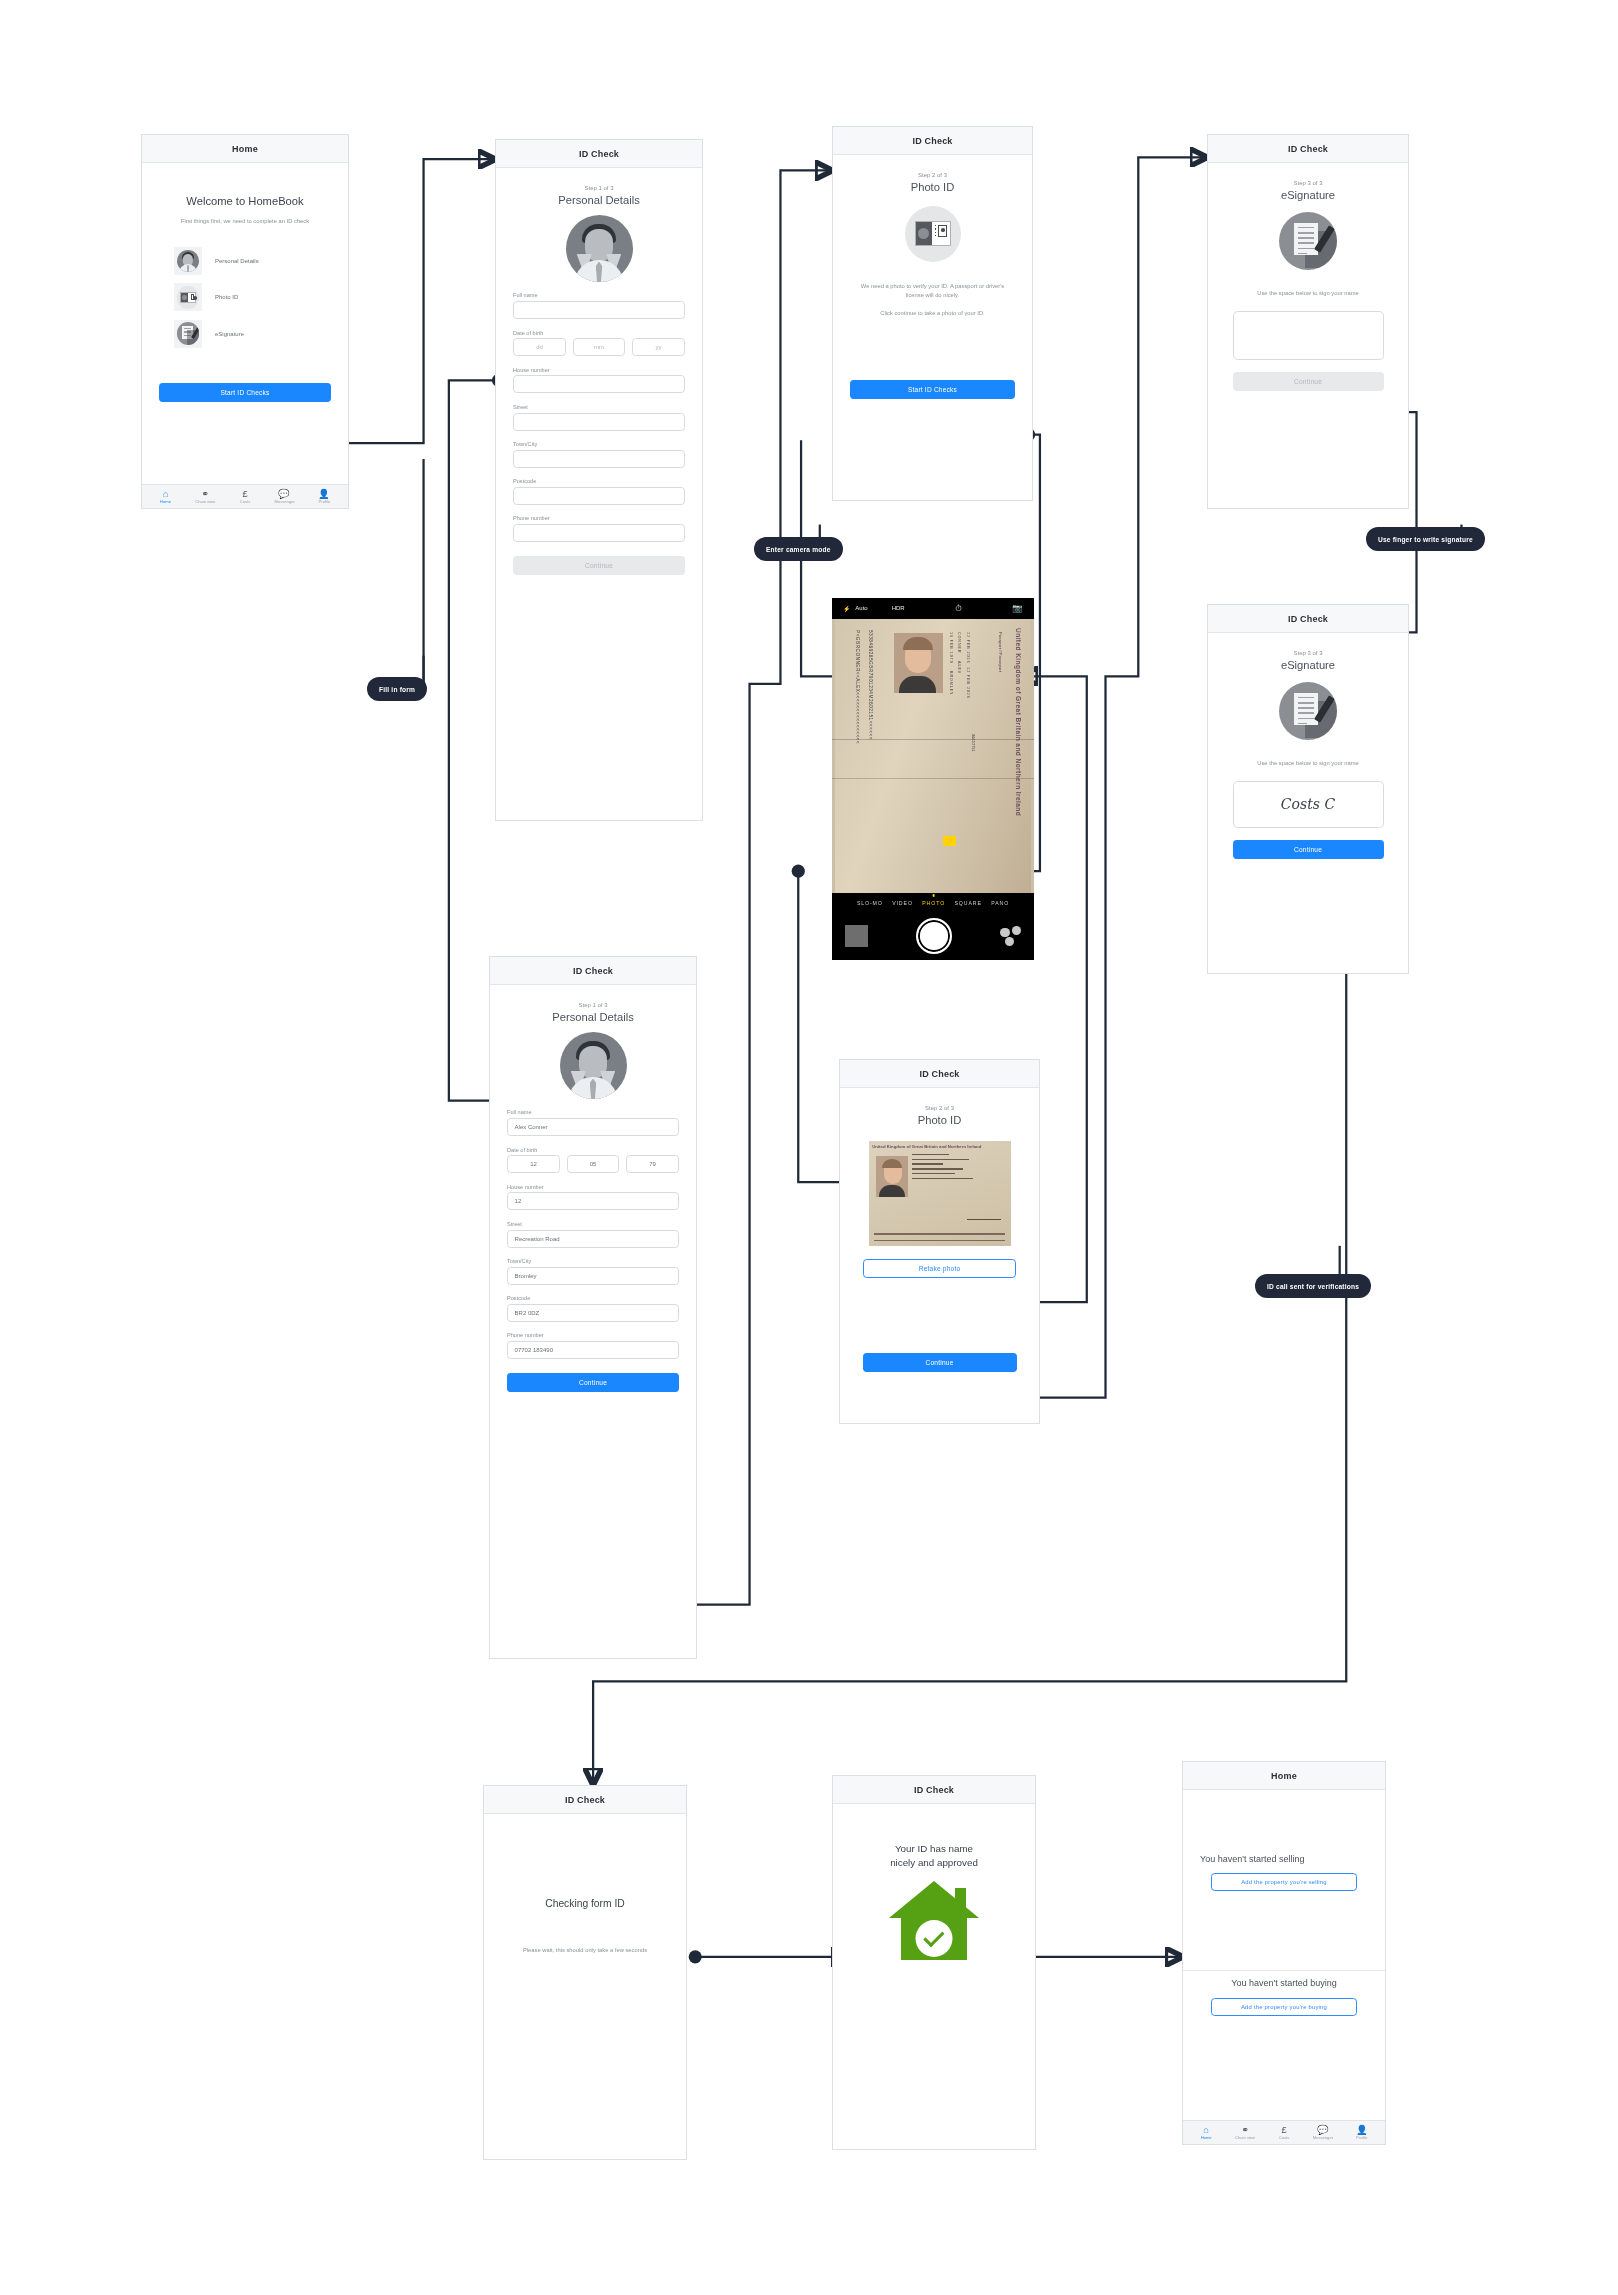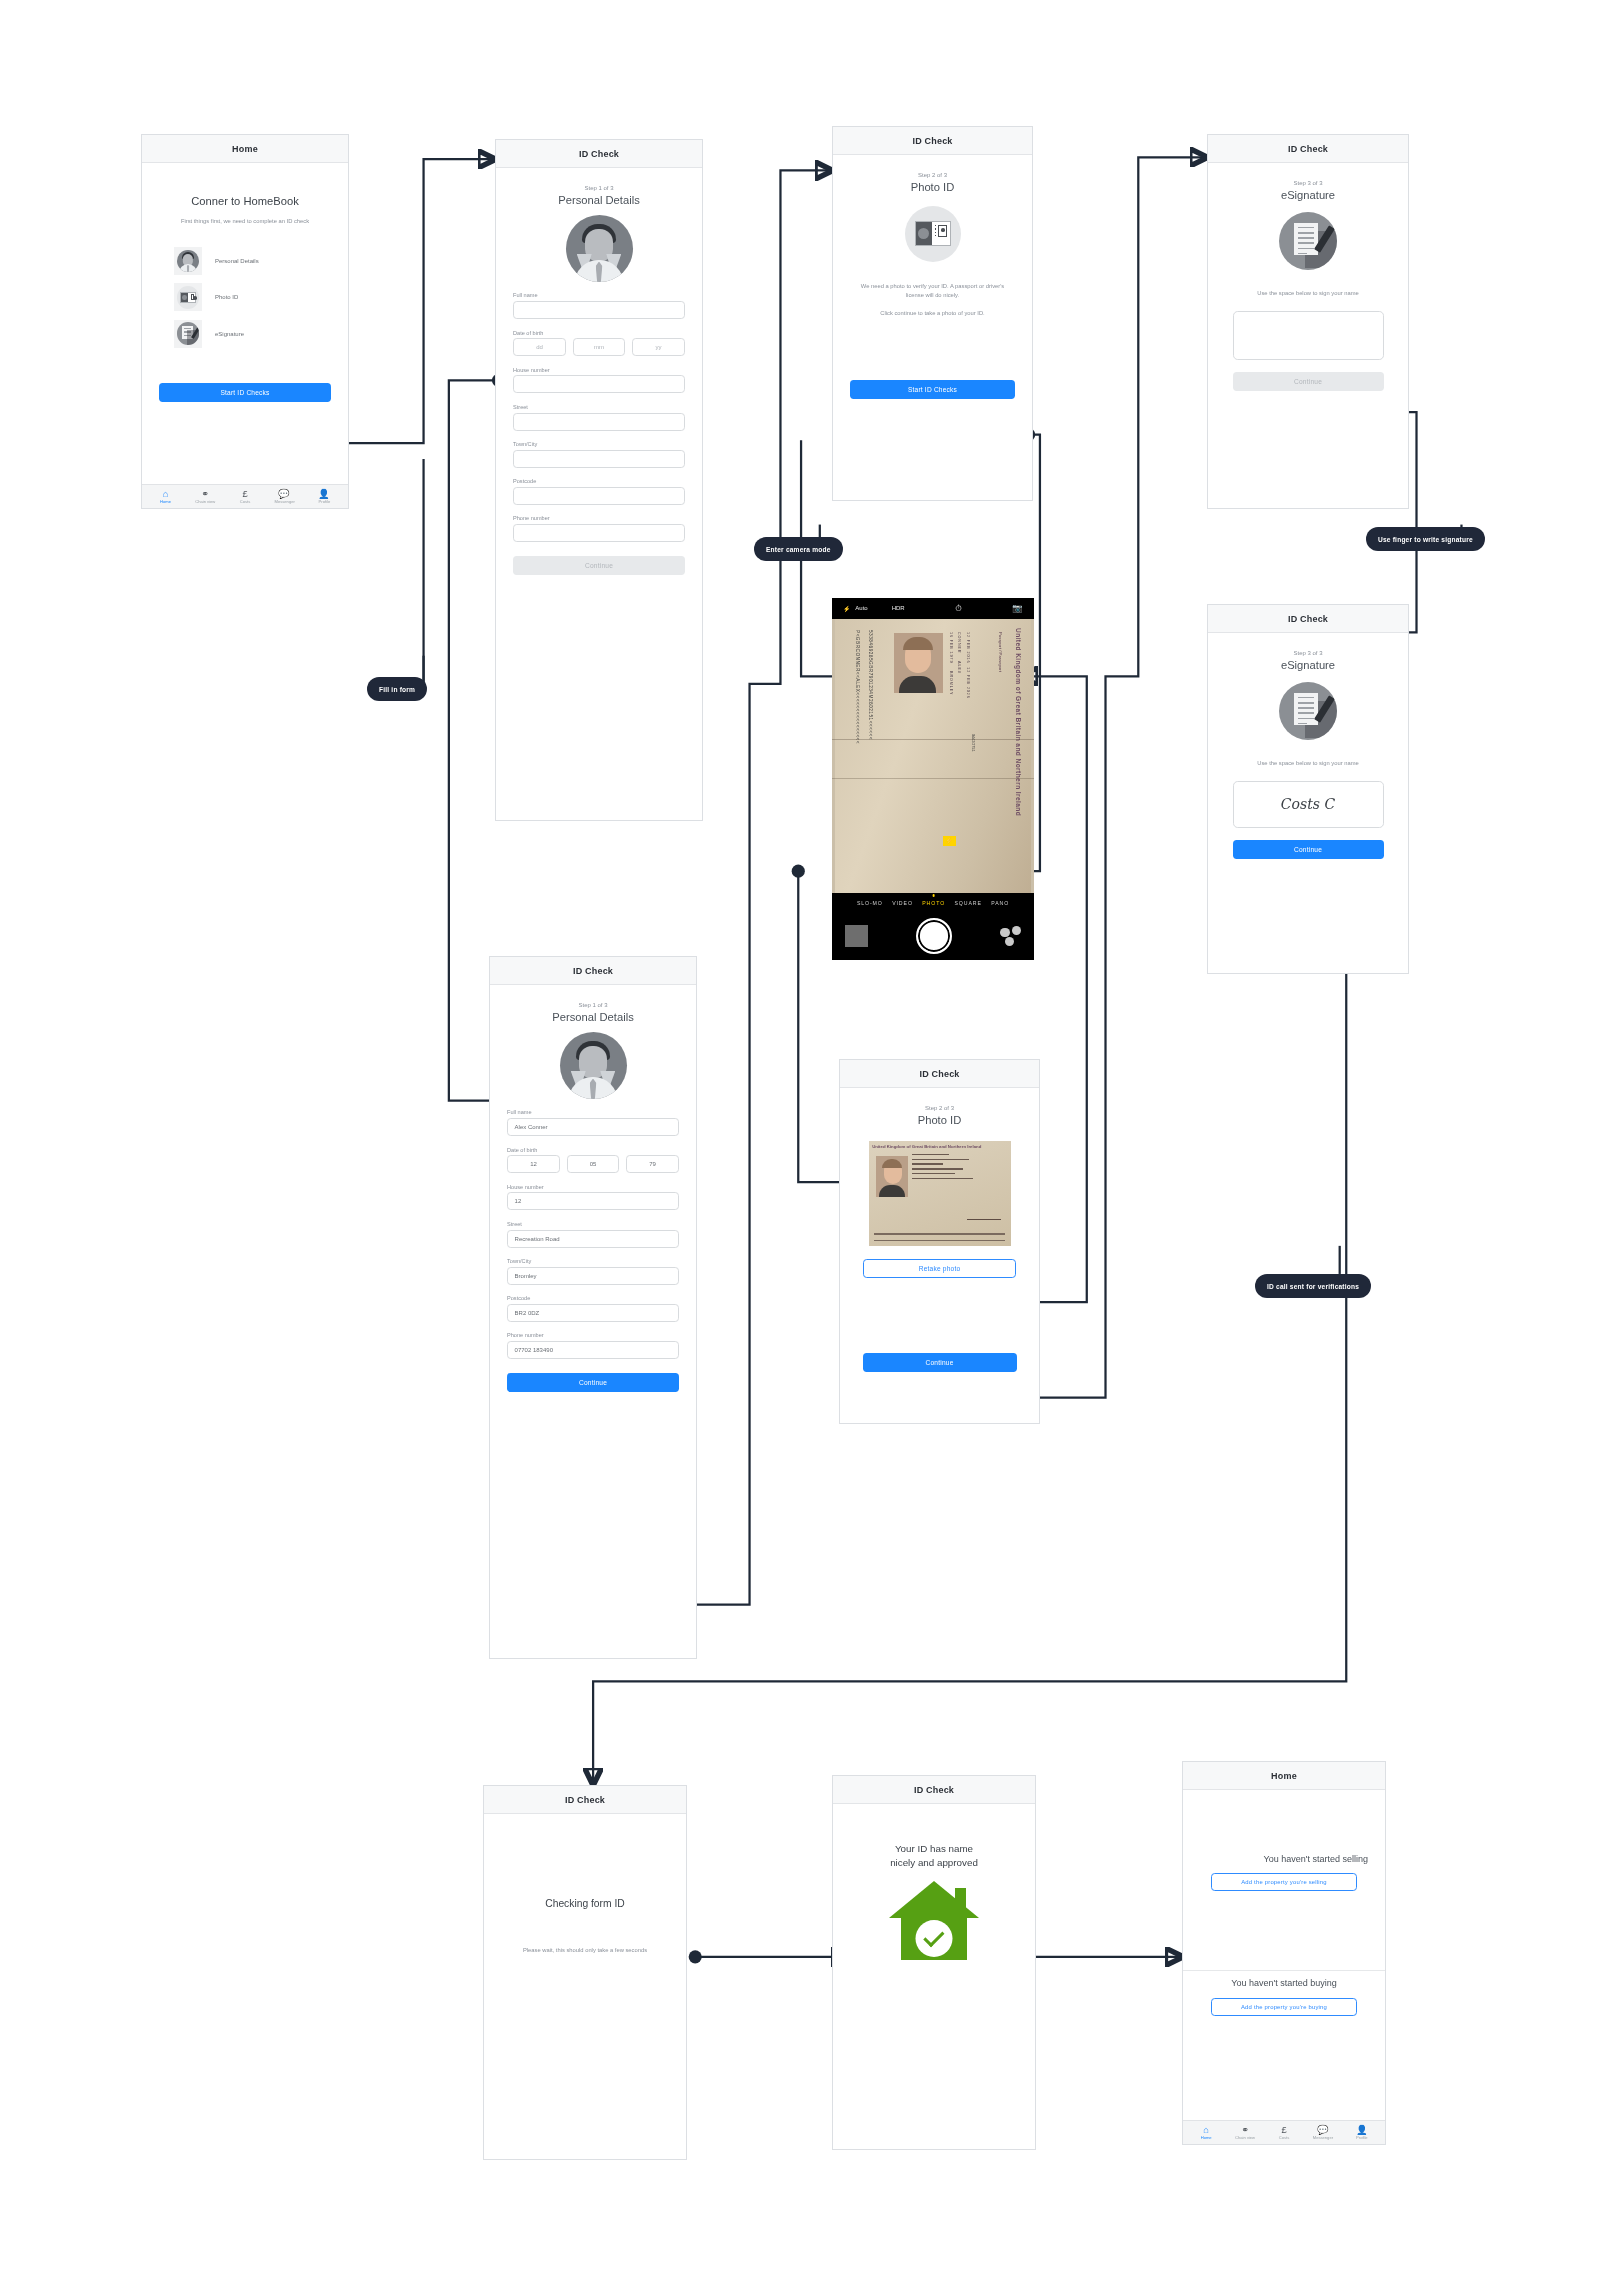--- a/index.html
+++ b/index.html
@@ -214,21 +214,21 @@
     <path d="M452,700 L452,740"></path>
     <path d="M875,560 L875,586"></path>
     <path d="M1430,1330 L1430,1360"></path>
   </svg>
 
   <div class="phone" style="left:141px; top:134px; width:208px; height:375px;">
     <div class="phone-header">
       <span class="phone-title">Home</span>
     </div>
     <div class="phone-body">
-      <div style="text-align:center;font-size:11.2px;color:#3d434a;margin-top:32px;">Conner to HomeBook</div>
+      <div style="text-align:center;font-size:11.2px;color:#3d434a;margin-top:32px;">Welcome to HomeBook</div>
       <div class="helper-text" style="margin-top:10.3px;padding:0 13px;">First things first, we need to complete an ID check</div>
 
       <div style="margin-top:20.6px;padding-left:15px;">
         <div style="display:flex;align-items:center;gap:13px;margin-bottom:8.4px;">
           <div style="width:28px;height:28px;background:#f1f2f3;display:flex;align-items:center;justify-content:center;">
             <div class="avatar-circle" style="width:22.5px;height:22.5px;">
               <div class="hair" style="width:12px;height:6.6px;top:2.8px;"></div>
               <div class="face" style="width:10.3px;height:11.2px;top:4.7px;"></div>
               <div class="body" style="width:18px;height:10.3px;bottom:-1.9px;"></div>
               <div class="tie" style="width:2.8px;height:7.5px;"></div>
@@ -596,21 +596,21 @@
           <div class="tick"></div>
       </div>
     </div>
   </div>
 
   <div class="phone" style="left:1182px; top:1761px; width:204px; height:384px;">
     <div class="phone-header">
       <span class="phone-title">Home</span>
     </div>
     <div class="phone-body">
-      <div style="text-align:right;font-size:9px;color:#4a5159;margin-top:64px;">You haven't started selling</div>
+      <div style="text-align:left;font-size:9px;color:#4a5159;margin-top:64px;">You haven't started selling</div>
       <div class="btn outline" style="margin:9.4px 11.2px 0;height:18px;font-size:5.9px;">Add the property you're selling</div>
 
       <div class="sec-divider" style="top:180px;"></div>
 
       <div style="text-align:center;font-size:9px;color:#4a5159;margin-top:87px;">You haven't started buying</div>
       <div class="btn outline" style="margin:9.4px 11.2px 0;height:18px;font-size:5.9px;">Add the property you're buying</div>
     </div>
     <div class="tabbar">
       <div class="tab active">
           <span class="glyph">⌂</span>

